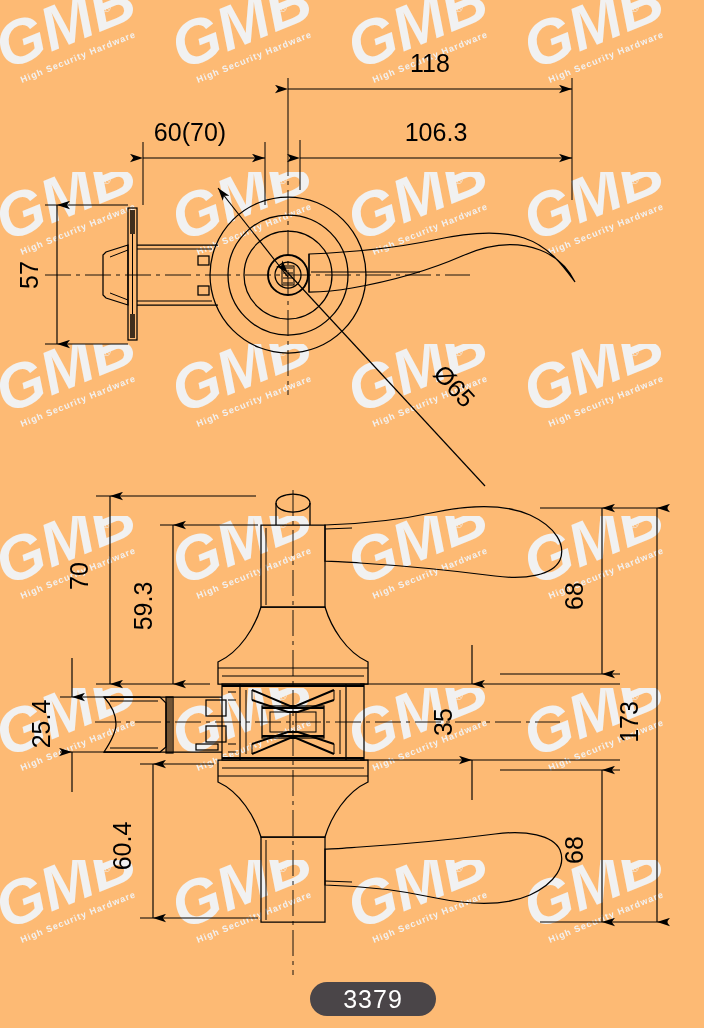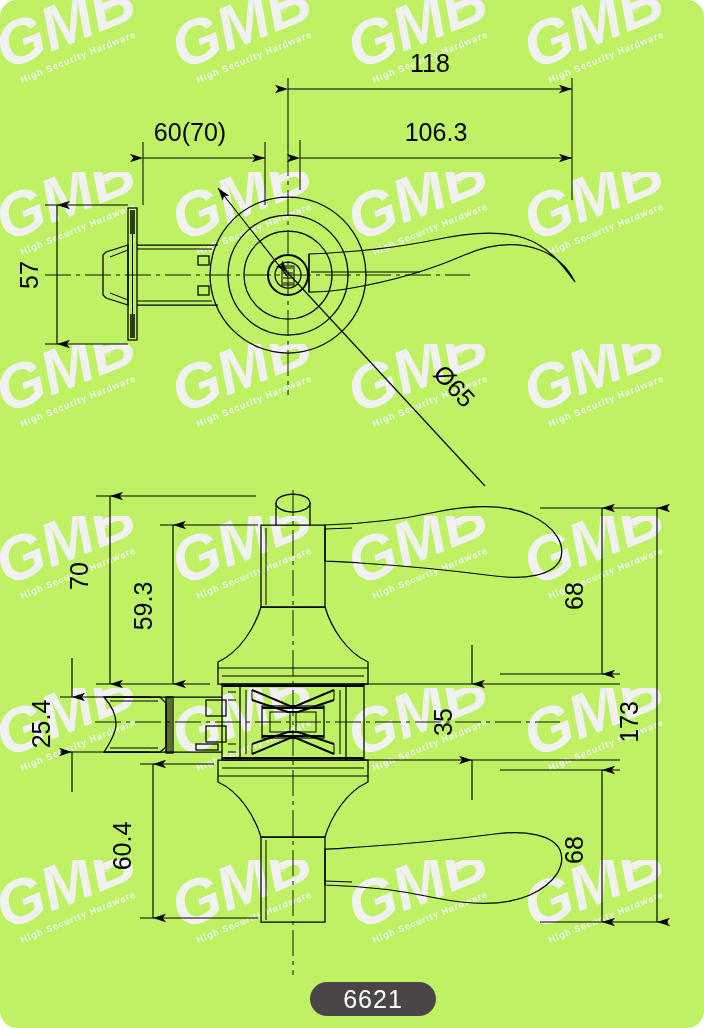--- a/index.html
+++ b/index.html
@@ -1,21 +1,21 @@
 <!DOCTYPE html>
 <html><head>
 <meta charset="utf-8">
 <title>Technical Drawing</title>
 <style>
   html,body{margin:0;padding:0;background:#ffffff;}
   body{
     font-family:"Liberation Sans","DejaVu Sans",sans-serif;
     width:704px;height:1028px;position:relative;overflow:hidden;
   }
-  #stage{position:absolute;left:0;top:0;width:704px;height:1028px;background:#bef264;border-radius:17px;}
+  #stage{position:absolute;left:0;top:0;width:704px;height:1028px;background:#fdba74;}
   #wm{position:absolute;left:0;top:0;width:704px;height:1028px;pointer-events:none;}
   #art{position:absolute;left:0;top:0;width:704px;height:1028px;}
   .badge{
     position:absolute;left:310px;top:982px;width:126px;height:34px;
     background:#4a4548;border-radius:17px;
     display:flex;align-items:center;justify-content:center;
   }
   .badge span{
     color:#ffffff;font-size:25px;letter-spacing:1px;
     font-family:"Liberation Sans","DejaVu Sans",sans-serif;
@@ -306,16 +306,16 @@
       </g>
 
       <g>
         <line class="dim" x1="657" y1="508" x2="657" y2="922" marker-start="url(#ahv)" marker-end="url(#ahv)"></line>
         <text class="dimtxt" x="638" y="722" text-anchor="middle" transform="rotate(-90 638 722)">173</text>
       </g>
     </g>
   </svg>
 
   <div class="badge">
-    <span>6621</span>
+    <span>3379</span>
   </div>
 
 </div>
 
 </body></html>

